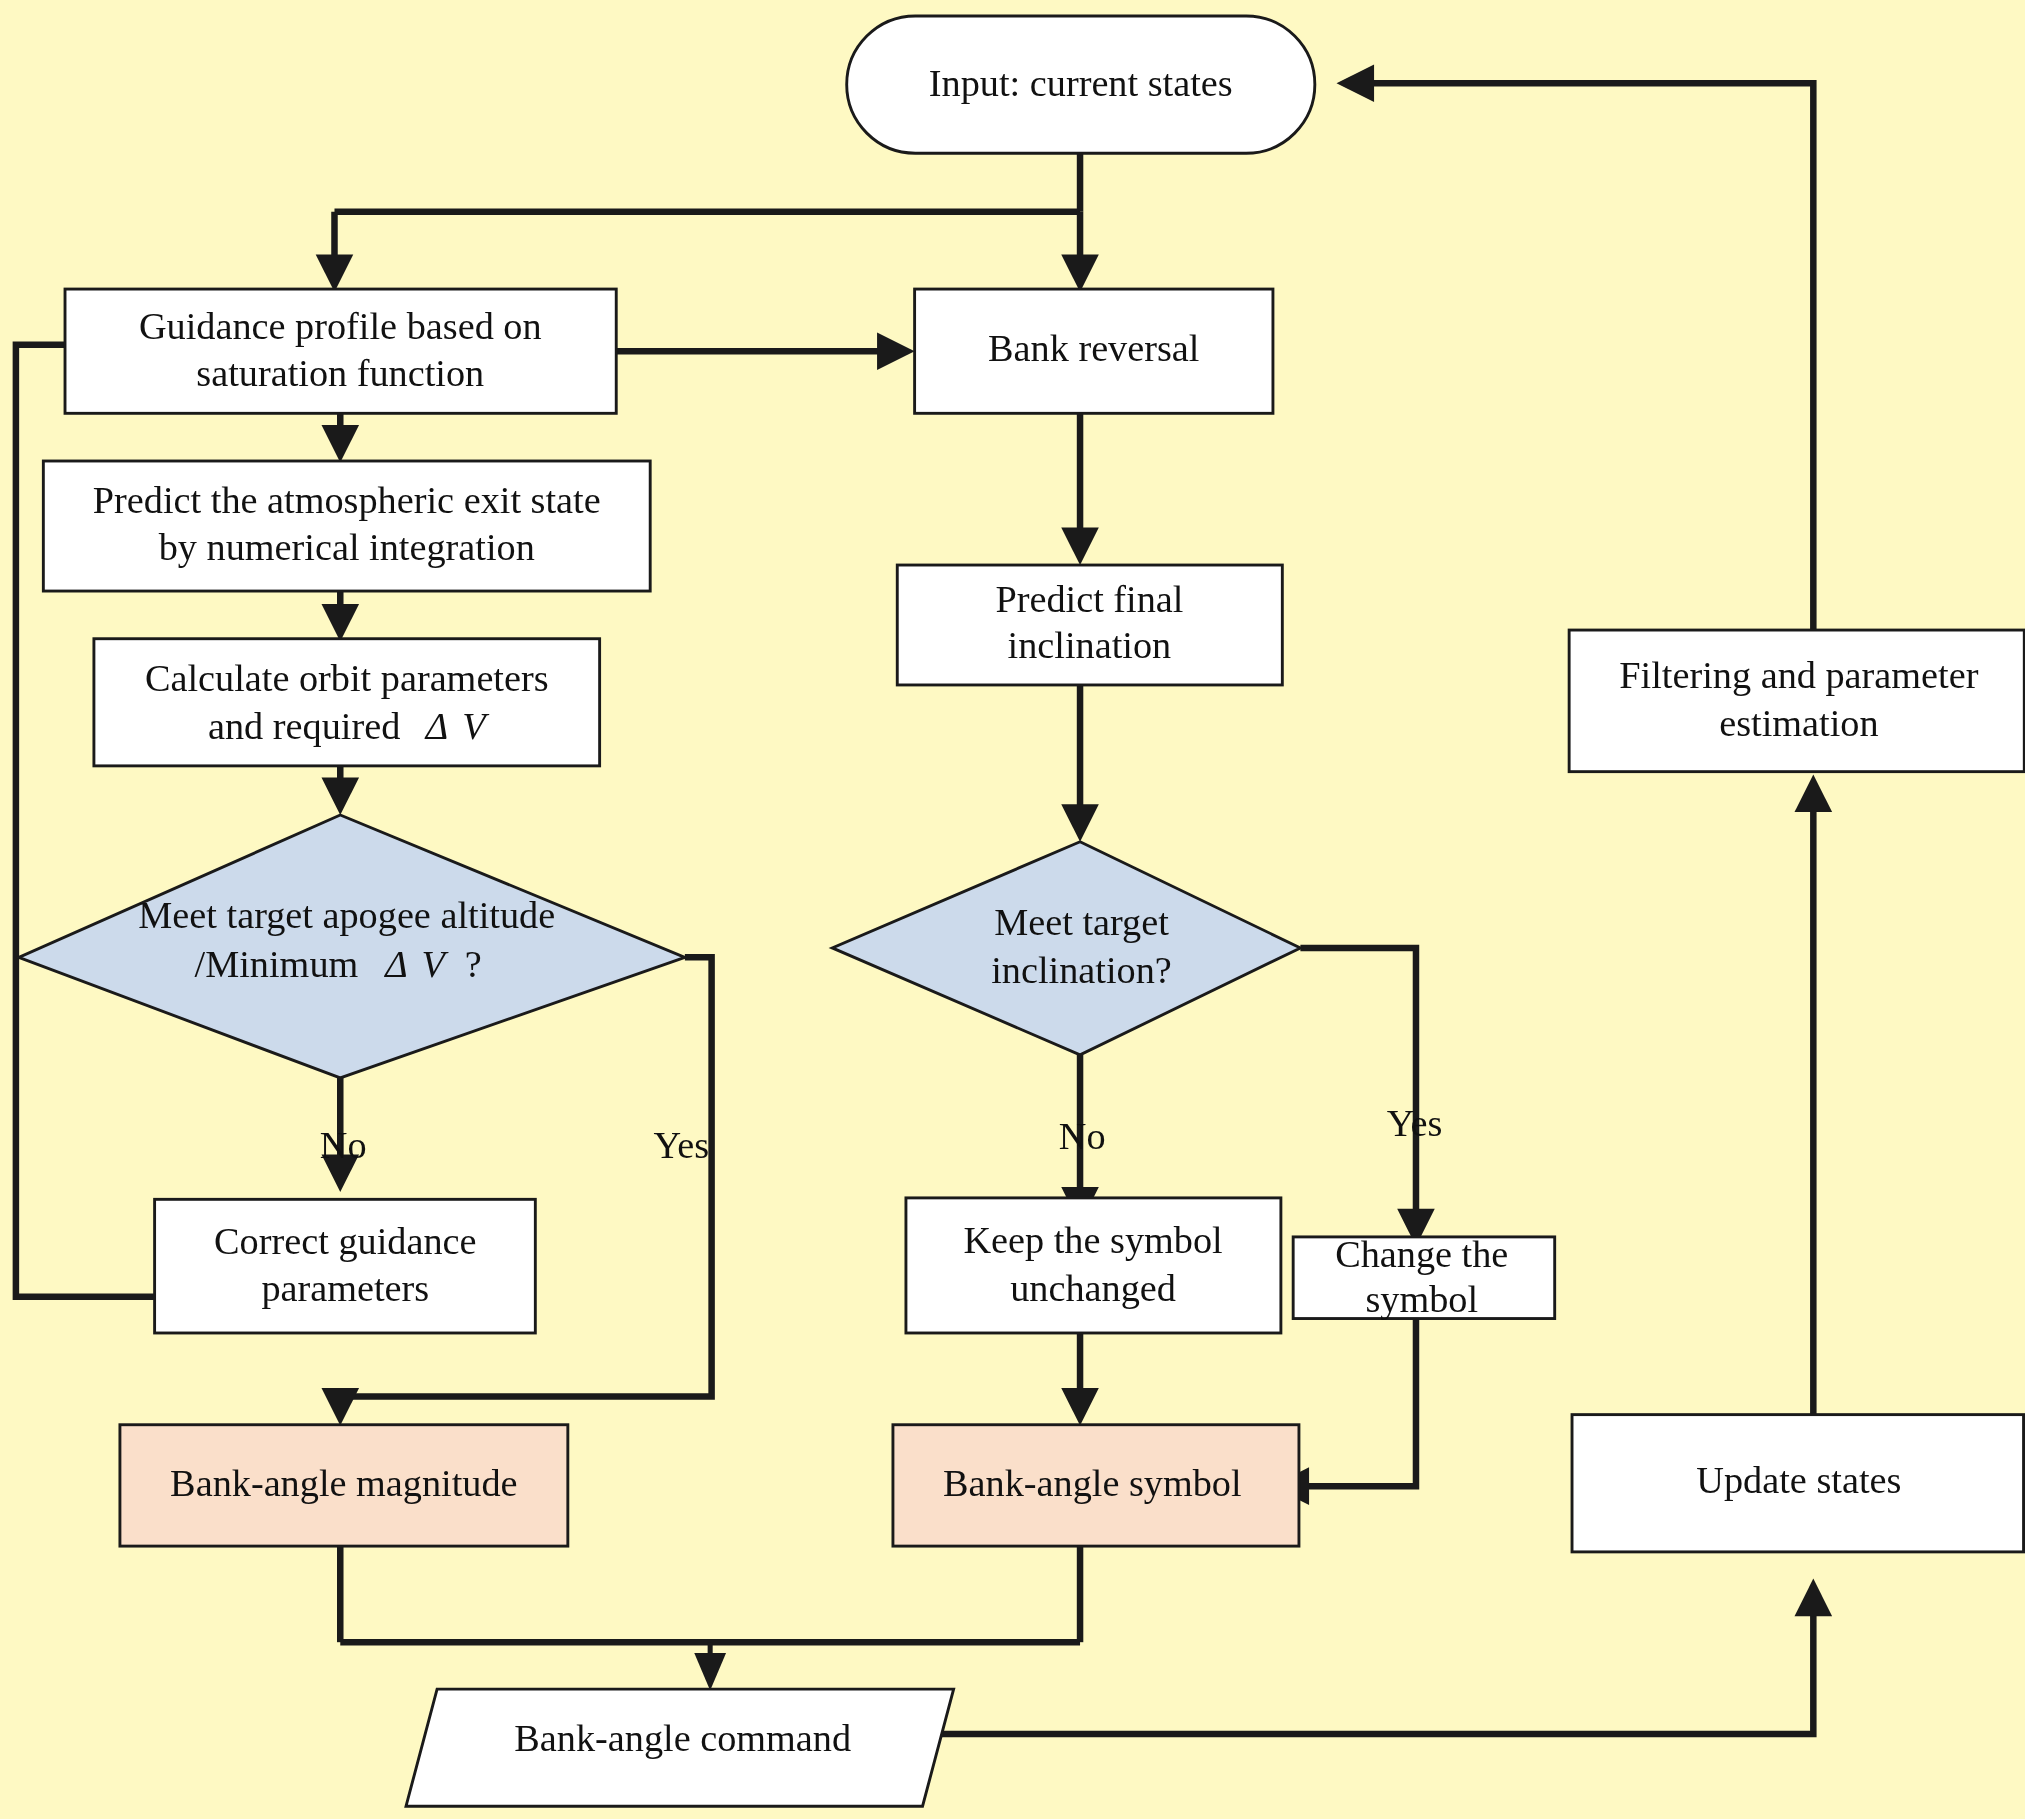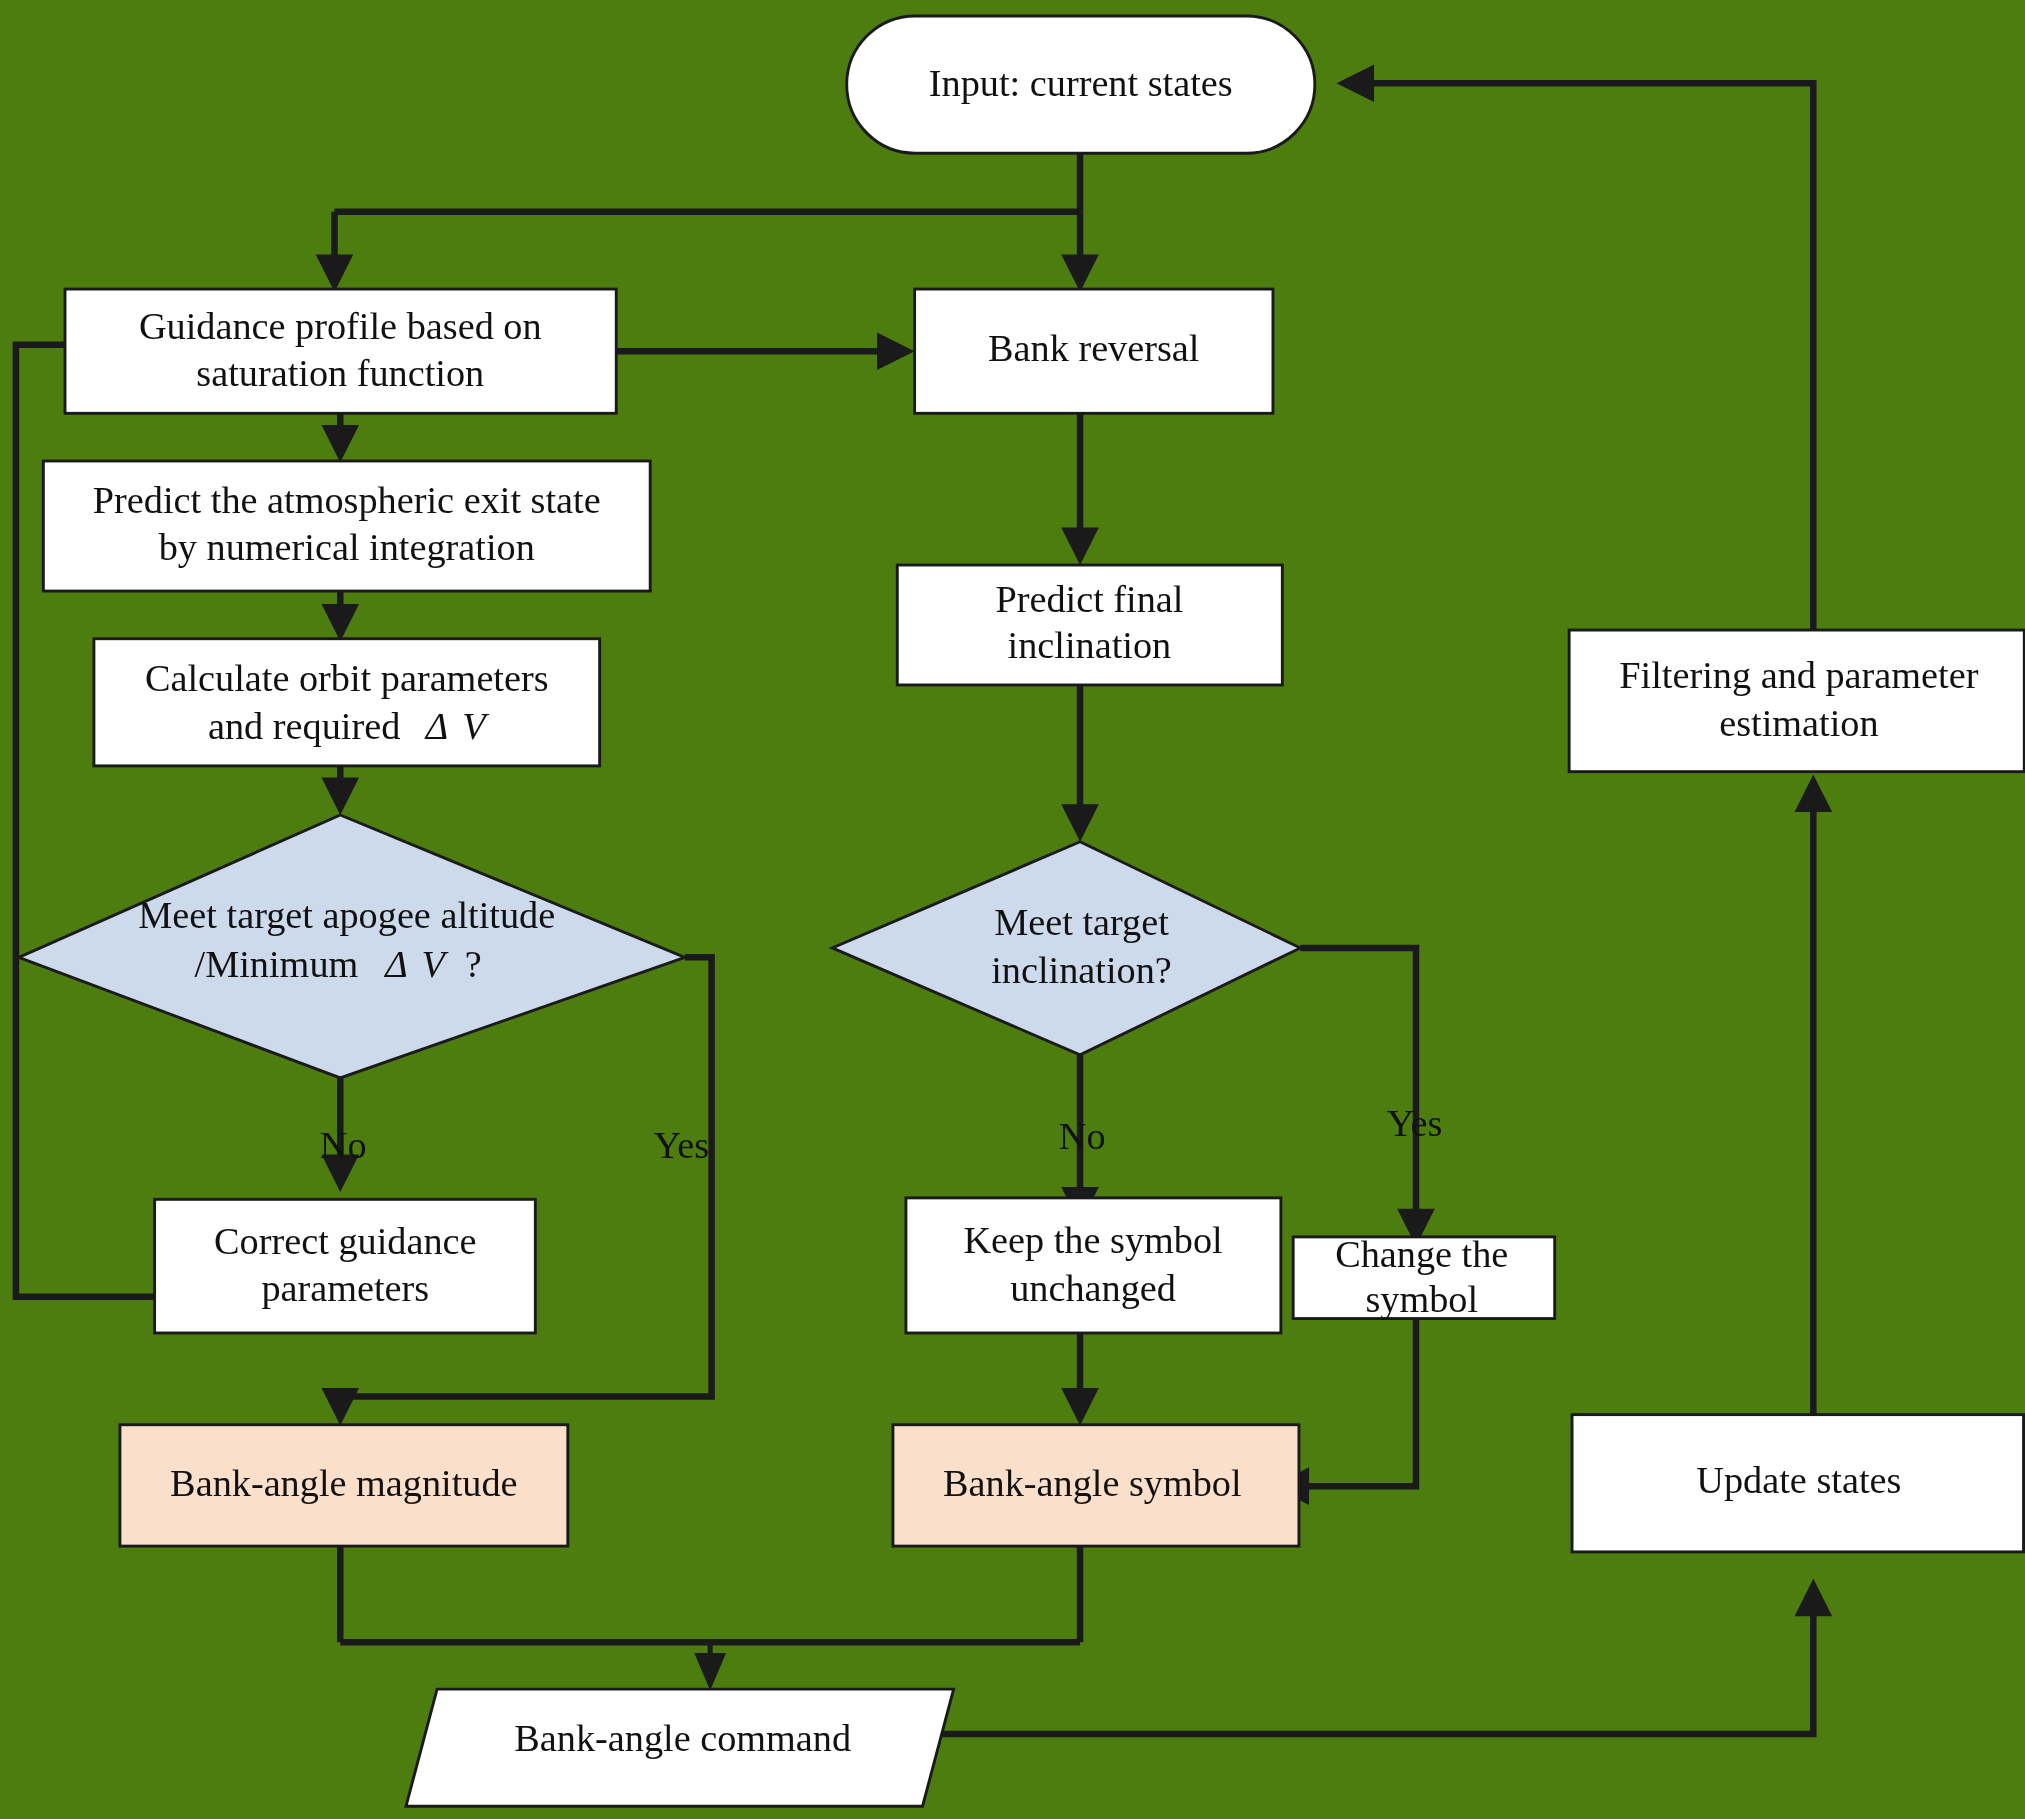--- a/index.html
+++ b/index.html
@@ -7,21 +7,21 @@
     padding: 0;
     background: #ffffff;
   }
   body {
     font-family: "Liberation Serif", "DejaVu Serif", serif;
   }
   #flow-root {
     position: relative;
     width: 2025px;
     height: 1820px;
-    background: #4d7c0f;
+    background: #fef9c3;
     overflow: hidden;
   }
   svg#flow-svg {
     position: absolute;
     top: 0; left: 0;
     width: 2025px;
     height: 1820px;
   }
   .shape-fill-white { fill: #ffffff; }
   .shape-fill-blue  { fill: #ccdaeb; }

